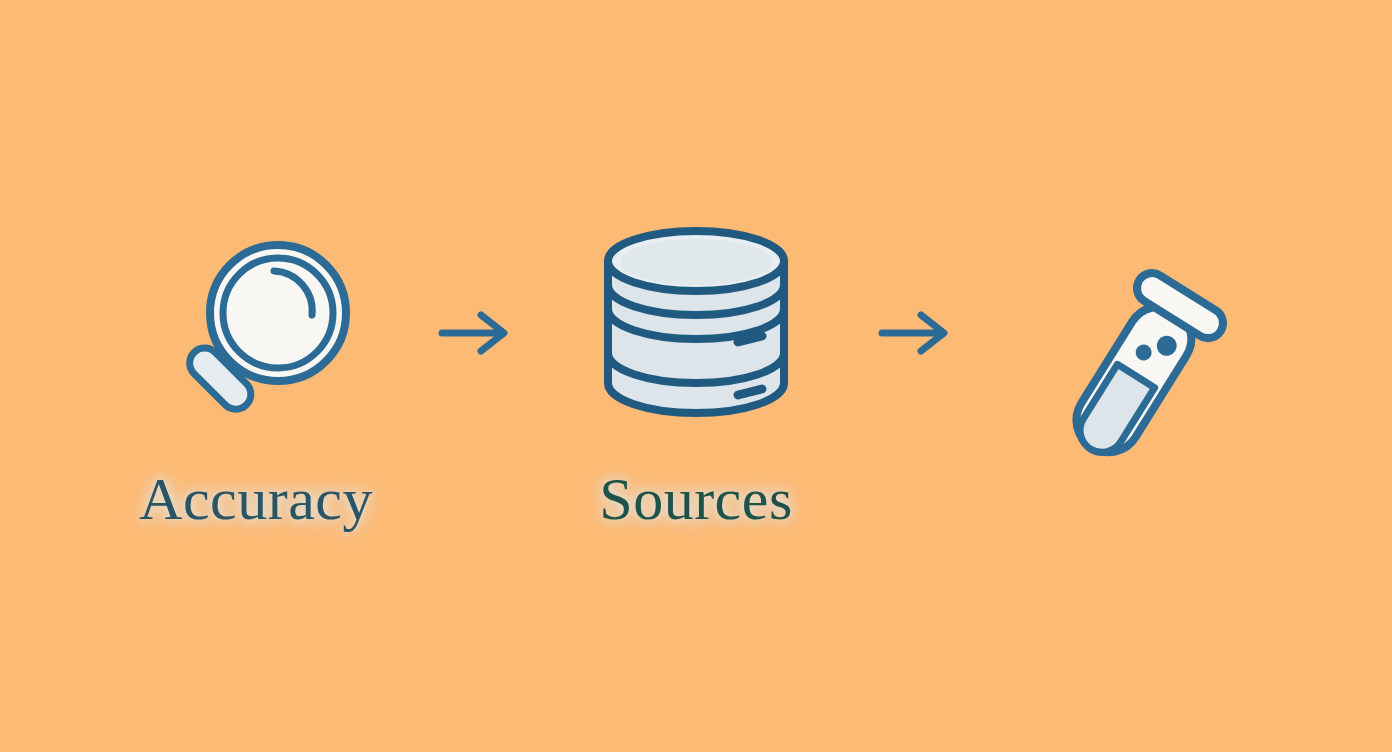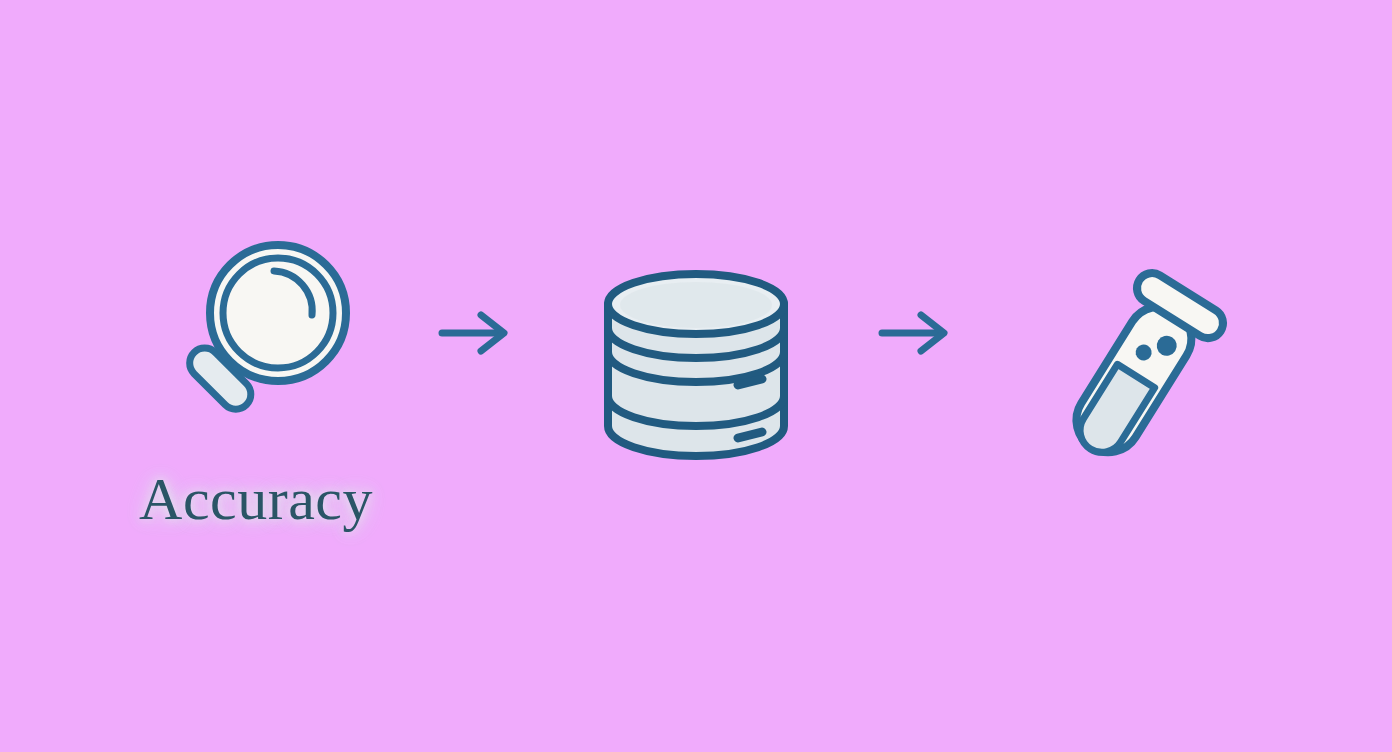--- a/index.html
+++ b/index.html
@@ -11,21 +11,21 @@
     height: 752px;
     background: #f8f7f3;
     font-family: "Liberation Serif", "DejaVu Serif", serif;
     overflow: hidden;
   }
 
   #stage {
     position: relative;
     width: 1392px;
     height: 752px;
-    background: #f0abfc;
+    background: #fdba74;
   }
 
   .flow {
     position: absolute;
     left: 0;
     top: 0;
     width: 1392px;
     height: 752px;
     display: flex;
     flex-direction: row;
@@ -129,20 +129,21 @@
 
           <ellipse cx="110" cy="38" rx="88" ry="30" fill="#e8eef2" stroke="#215a80" stroke-width="8"></ellipse>
 
           <ellipse cx="110" cy="39" rx="76" ry="23" fill="#dde5ea" stroke="none" opacity="0.75"></ellipse>
 
           <path d="M152 119 L176 113" stroke="#215a80" stroke-width="9" stroke-linecap="round"></path>
 
           <path d="M152 172 L176 166" stroke="#215a80" stroke-width="9" stroke-linecap="round"></path>
         </svg>
       </div>
+      <div class="step-label label-sources">Sources</div>
     </div>
 
     <div class="arrow">
       <svg width="80" height="56" viewBox="0 0 80 56" fill="none" xmlns="http://www.w3.org/2000/svg">
         <path d="M6 28 H63" stroke="#2b6b96" stroke-width="7" stroke-linecap="round"></path>
         <path d="M45 10 L68 28 L45 46" stroke="#2b6b96" stroke-width="7" stroke-linecap="round" stroke-linejoin="round" fill="none"></path>
       </svg>
     </div>
 
     <div class="step">

